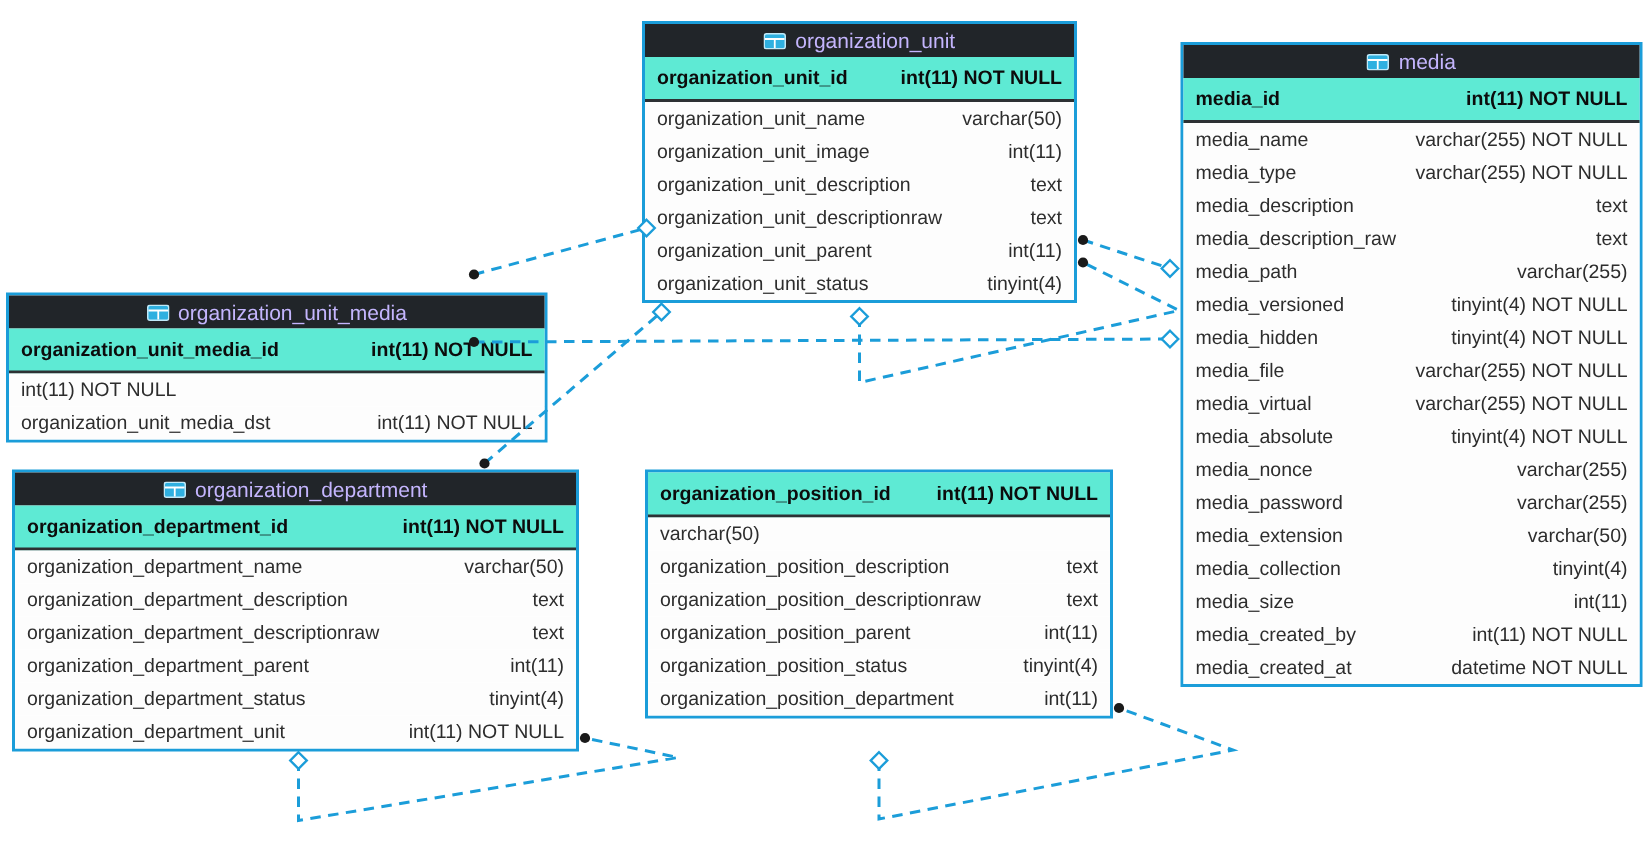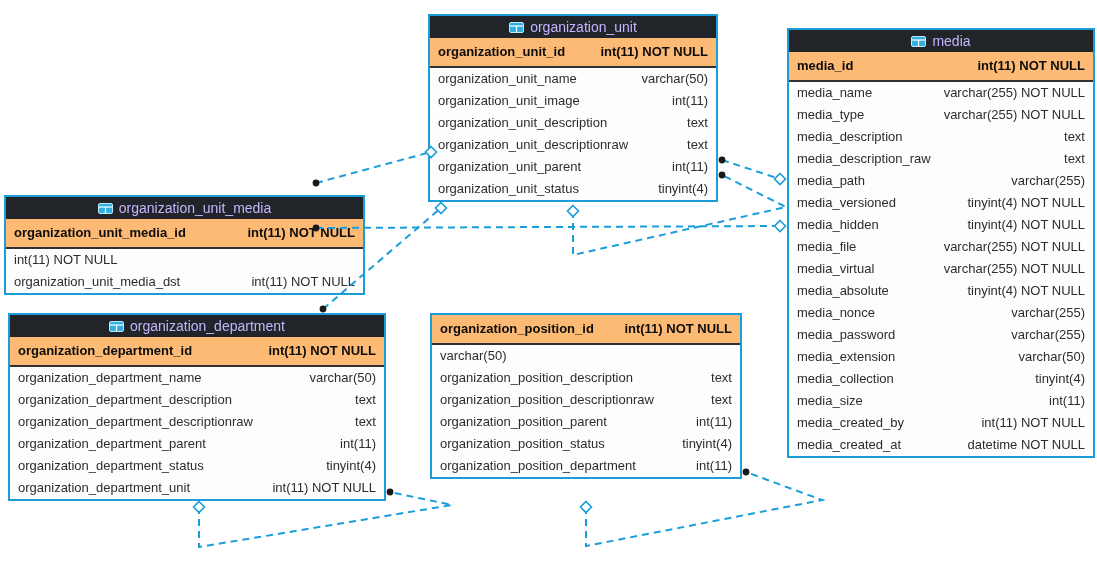--- a/index.html
+++ b/index.html
@@ -17,21 +17,21 @@
   .tbl-header{
     background:#212529;color:#c4b5fd;
     height:22px;display:flex;align-items:center;justify-content:center;gap:6px;
     font-size:14px;white-space:nowrap;
   }
   .tbl-icon{display:inline-flex;flex:0 0 auto;}
   .pk-row{
     display:flex;justify-content:space-between;gap:10px;
     padding:0 8px;height:28px;line-height:28px;
     font-weight:bold;color:#0c0c0c;font-size:13px;
-    border-bottom:2px solid #2d3134;white-space:nowrap;background:#fdba74;
+    border-bottom:2px solid #2d3134;white-space:nowrap;background:#5eead4;
   }
   .col-row{
     display:flex;justify-content:space-between;gap:14px;
     padding:0 8px;height:22px;line-height:22px;
     color:#2d2d2d;font-size:13px;white-space:nowrap;background:#fdfdfd;
   }
   .col-type{text-align:left;}
   .pk-row .col-type{font-weight:bold;}
 </style>
 </head>

